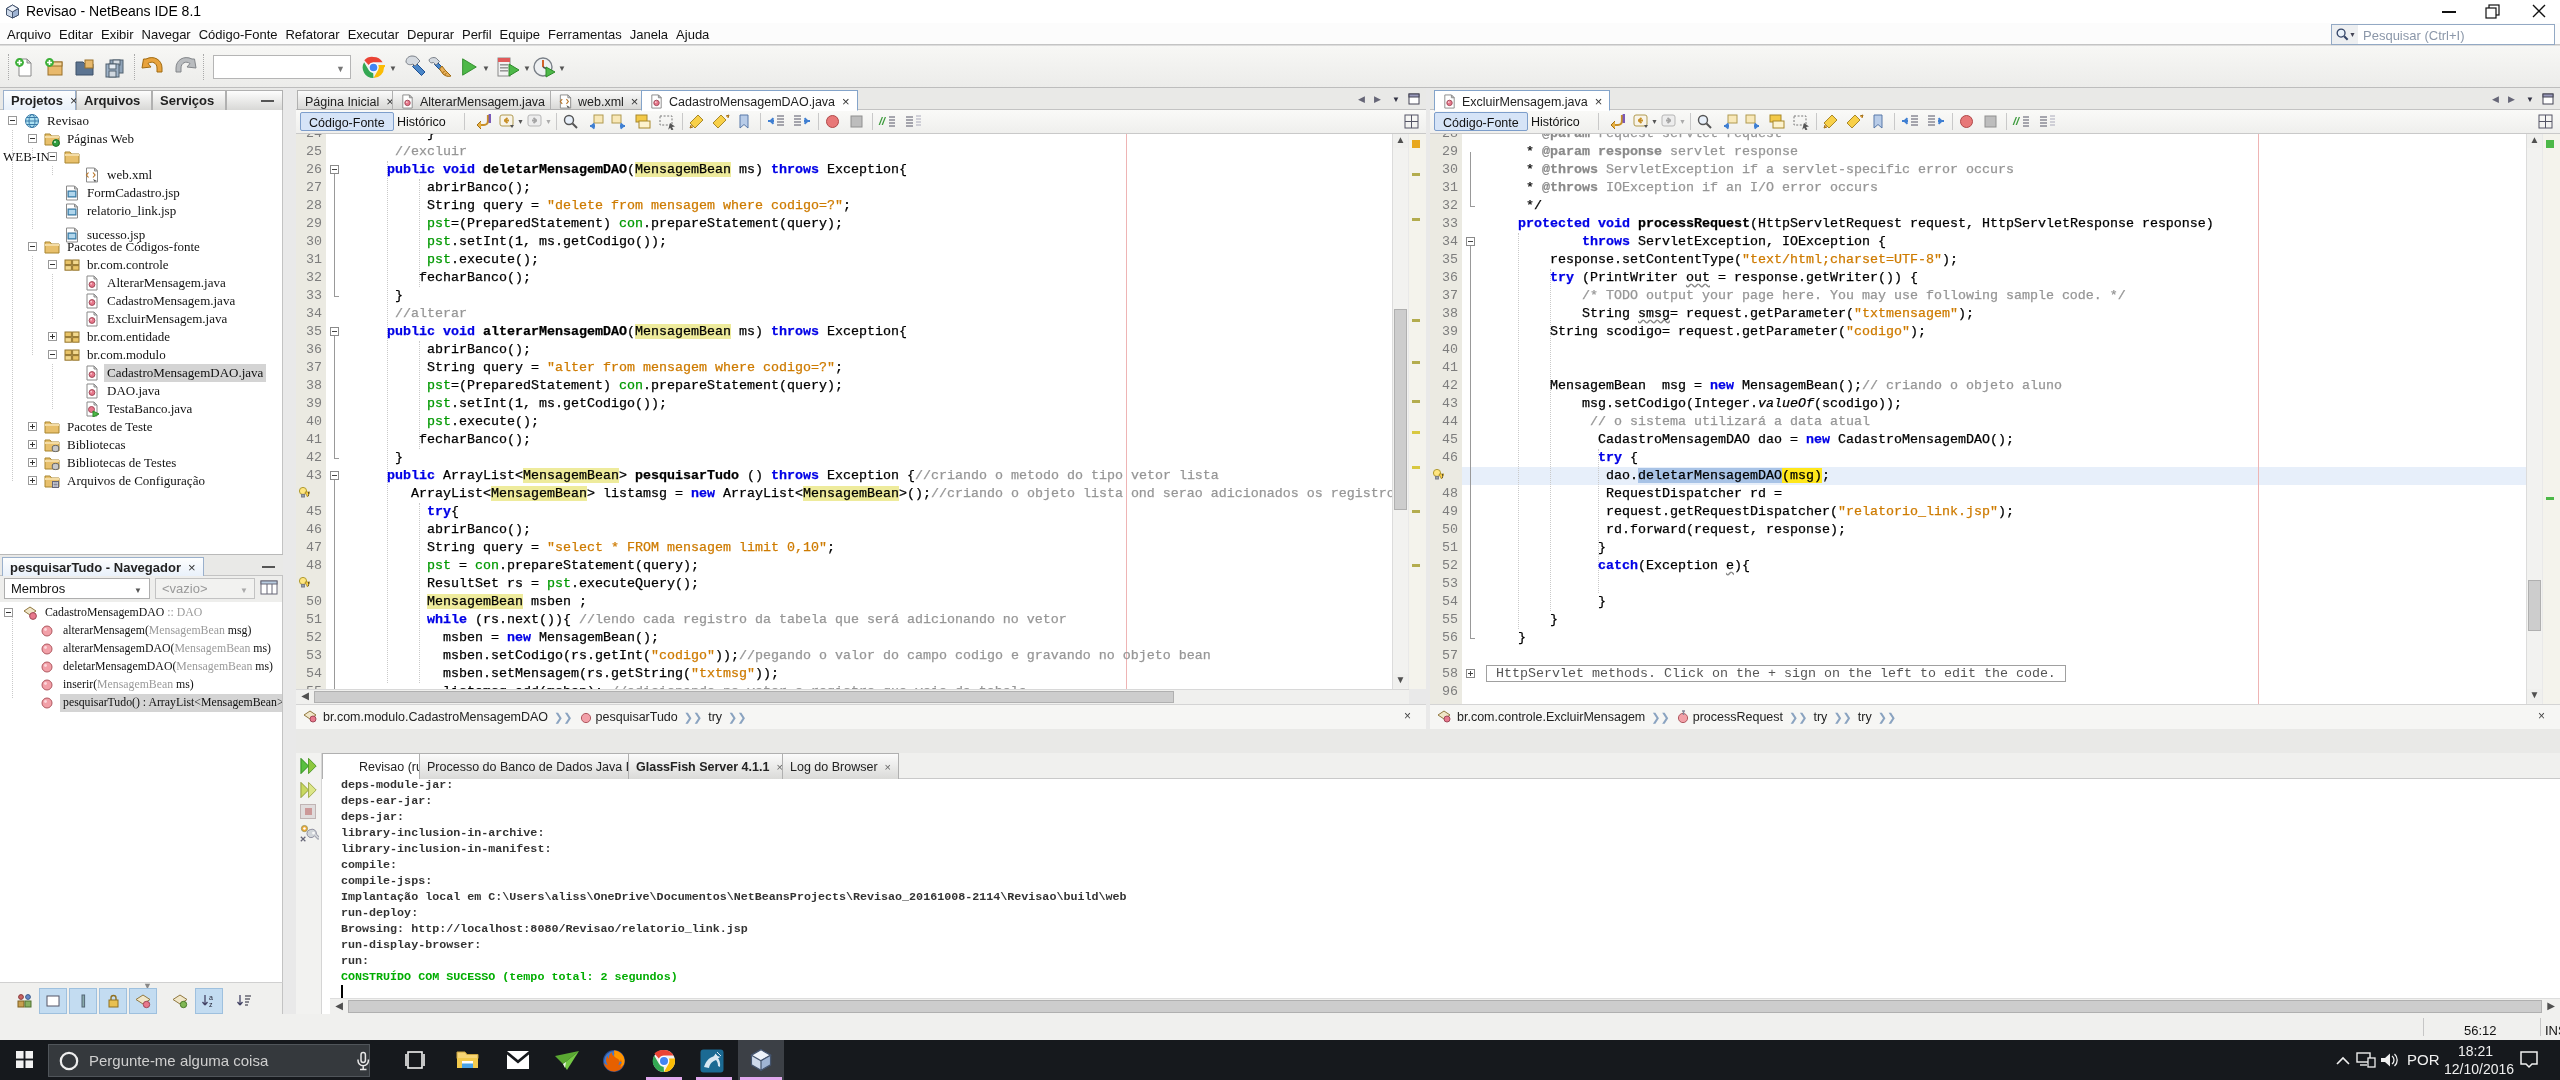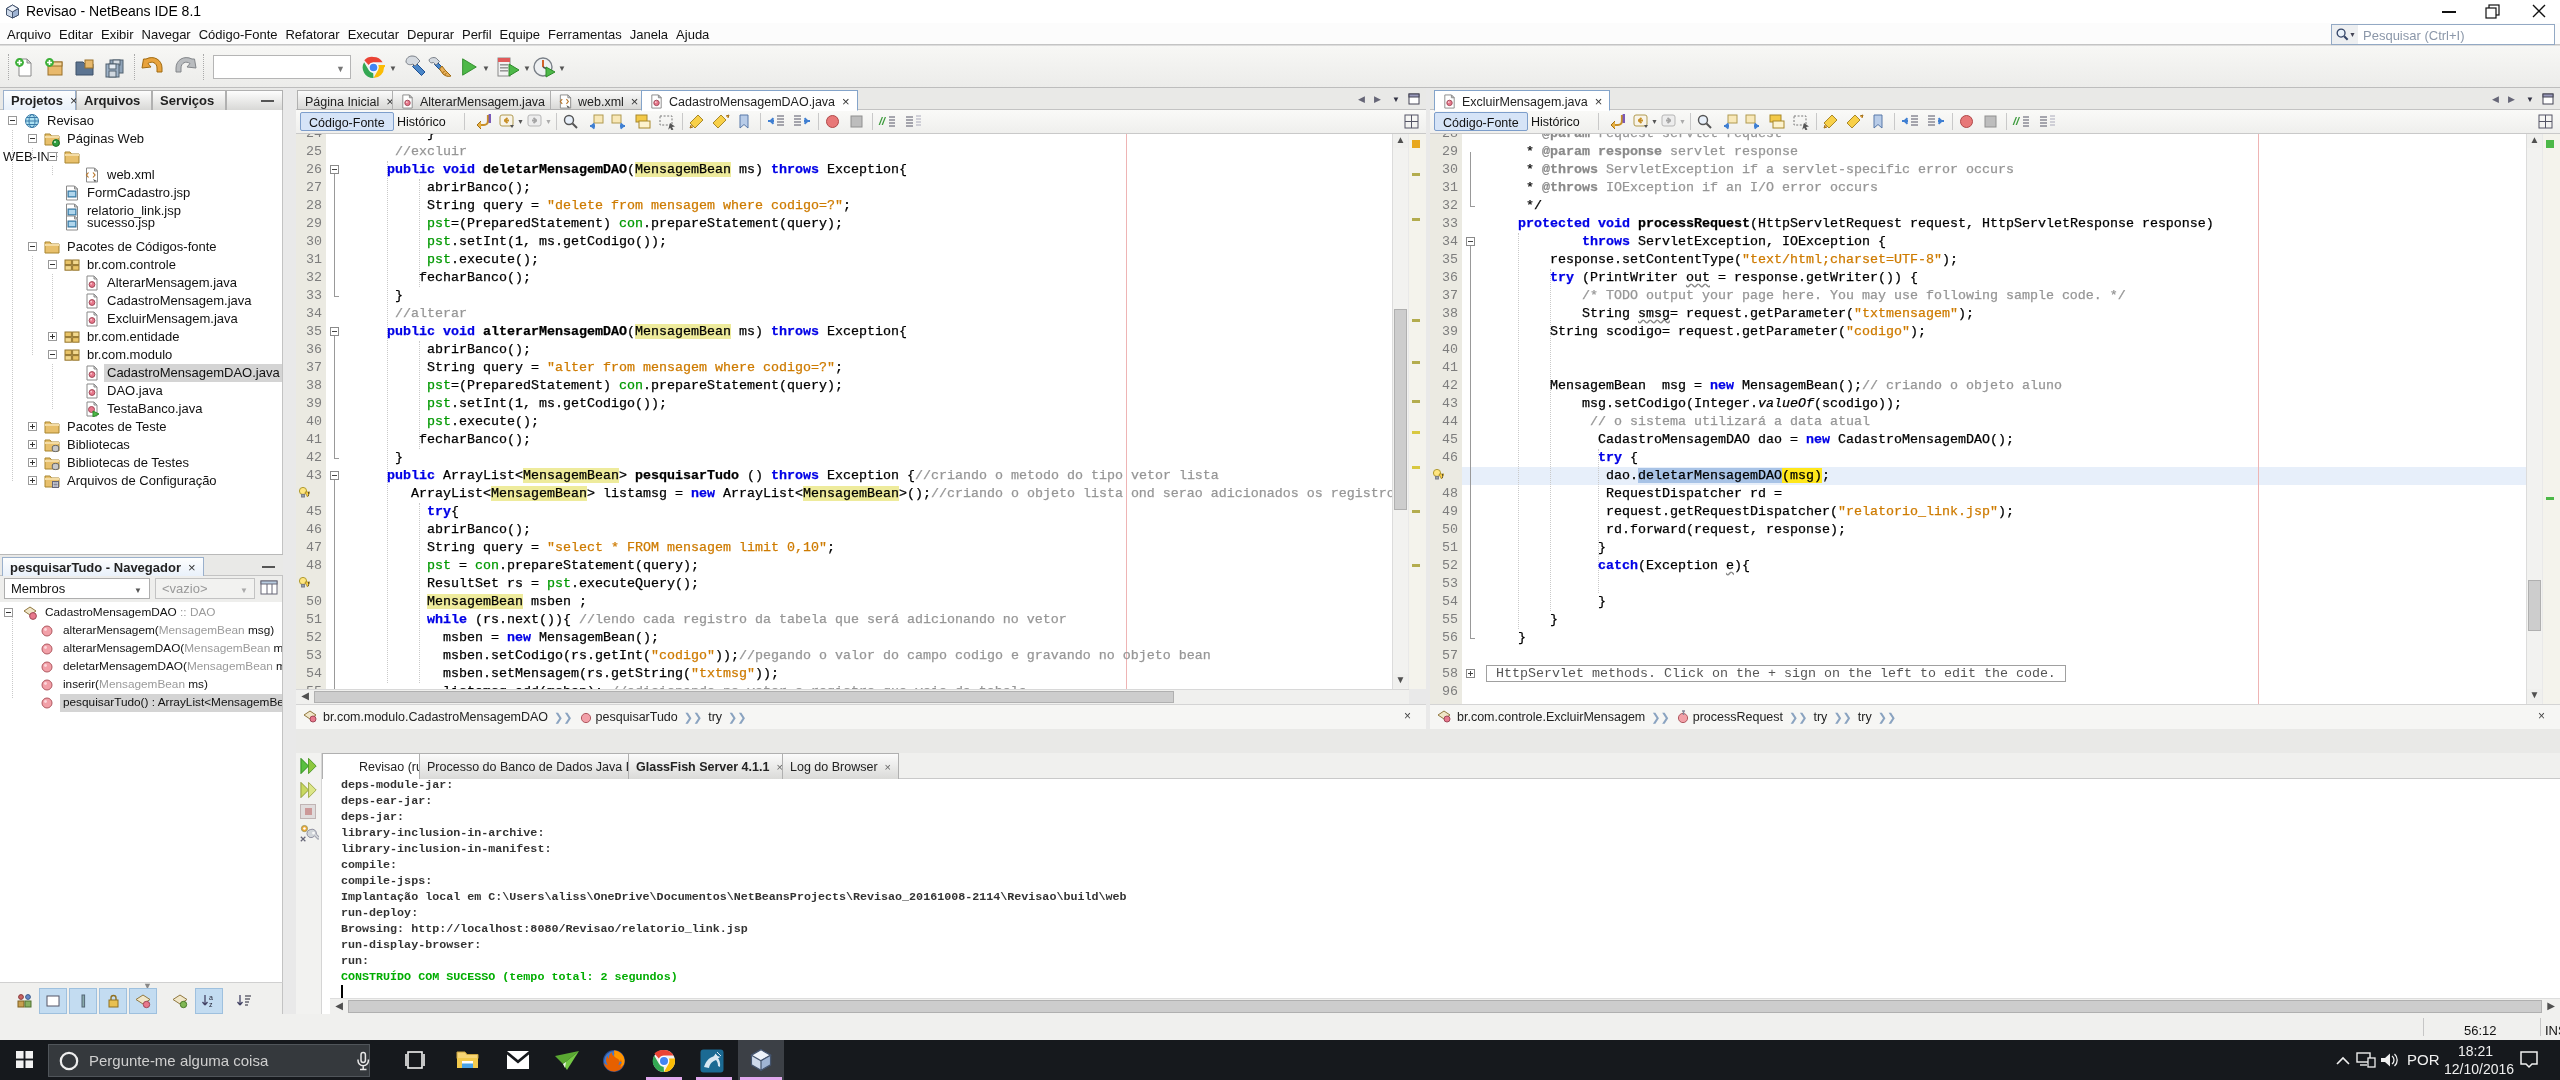--- a/index.html
+++ b/index.html
@@ -39,21 +39,21 @@
 .vsb { position:absolute; background:#f2f2f0; }
 .thumbv { position:absolute; background:#cdcdcd; border:1px solid #b0b0b0; }
 .sbtn { position:absolute; background:#f0f0ee; color:#505050; font-size:10px; text-align:center; }
 .estripe { position:absolute; background:#f4f3ec; }
 .emark { position:absolute; width:8px; height:3px; background:#b3ac4e; }
 .hsb { position:absolute; background:#f0f0ee; }
 .thumbh { position:absolute; background:#cdcdcd; border:1px solid #b0b0b0; }
 .bcrumb { position:absolute; background:#f6f6f4; border-top:1px solid #d4d4d4; font-size:12.5px; color:#222; white-space:nowrap; }
 .bsep { color:#8aa3c0; font-size:11px; padding:0 6px; }
 .trow { position:absolute; height:18px; font-size:13px; color:#111; white-space:nowrap; }
-.trow .lbl { display:inline-block; height:18px; padding:1px 3px 0 3px; }
+.trow .lbl { display:inline-block; height:18px; padding:1px 3px 0 3px;font-family:Liberation Serif, serif; }
 .trow .lbl.sel { background:#d4d4d4; }
 .handle { position:absolute; width:9px; height:9px; border:1px solid #9a9a9a; background:#fff; z-index:2; }
 .handle:before { content:""; position:absolute; left:1px; top:3px; width:5px; height:1px; background:#333; }
 .handle.plus:after { content:""; position:absolute; left:3px; top:1px; width:1px; height:5px; background:#333; }
 .gr { color:#9a9a9a; }
 .outtext { position:absolute; font:bold 11.7px "Liberation Mono",monospace; color:#333333; white-space:pre; }
 .outtext div { height:16px; line-height:16px; }
 .green { color:#00ad00; }
 .otab { position:absolute; top:0px; height:26px; background:linear-gradient(#fbfbfb,#dadad8); border:1px solid #b0b0b0; border-bottom:none; font-size:12.5px; color:#222; padding:6px 7px 0 7px; white-space:nowrap; }
 .otab.sel { background:#ffffff;padding-left:36px; }
@@ -212,21 +212,21 @@
           </svg>
         </span><span class="lbl" style="margin-left:84px">FormCadastro.jsp</span></div>
       <div class="trow" style="left:0;top:92px;width:283px"><span class="abs" style="left:64px;top:1px">
           <svg width="16" height="16" viewBox="0 0 16 16">
             <path d="M2.5 1 h8 l3 3 v11 h-11 z" fill="#fff" stroke="#8a8a8a"></path>
             <path d="M10.5 1 l3 3 h-3 z" fill="#ddd" stroke="#8a8a8a"></path>
             <rect x="4" y="6" width="8" height="6" fill="#74b6dc" stroke="#336e96"></rect>
             <path d="M5 8 h6 M5 10 h6" stroke="#eef6fc"></path>
           </svg>
         </span><span class="lbl" style="margin-left:84px">relatorio_link.jsp</span></div>
-      <div class="trow" style="left:0;top:104px;width:227px"><span class="abs" style="left:64px;top:1px">
+      <div class="trow" style="left:0;top:116px;width:227px"><span class="abs" style="left:64px;top:1px">
           <svg width="16" height="16" viewBox="0 0 16 16">
             <path d="M2.5 1 h8 l3 3 v11 h-11 z" fill="#fff" stroke="#8a8a8a"></path>
             <path d="M10.5 1 l3 3 h-3 z" fill="#ddd" stroke="#8a8a8a"></path>
             <rect x="4" y="6" width="8" height="6" fill="#74b6dc" stroke="#336e96"></rect>
             <path d="M5 8 h6 M5 10 h6" stroke="#eef6fc"></path>
           </svg>
         </span><span class="lbl" style="margin-left:84px">sucesso.jsp</span></div>
       <div class="trow" style="left:0;top:128px;width:283px"><span class="handle" style="left:28px;top:4px"></span><span class="abs" style="left:44px;top:1px">
           <svg width="16" height="16" viewBox="0 0 16 16">
             <path d="M1 3 h5 l1.5 2 H15 v9 H1 z" fill="#e8c06c" stroke="#a8852e"></path>

